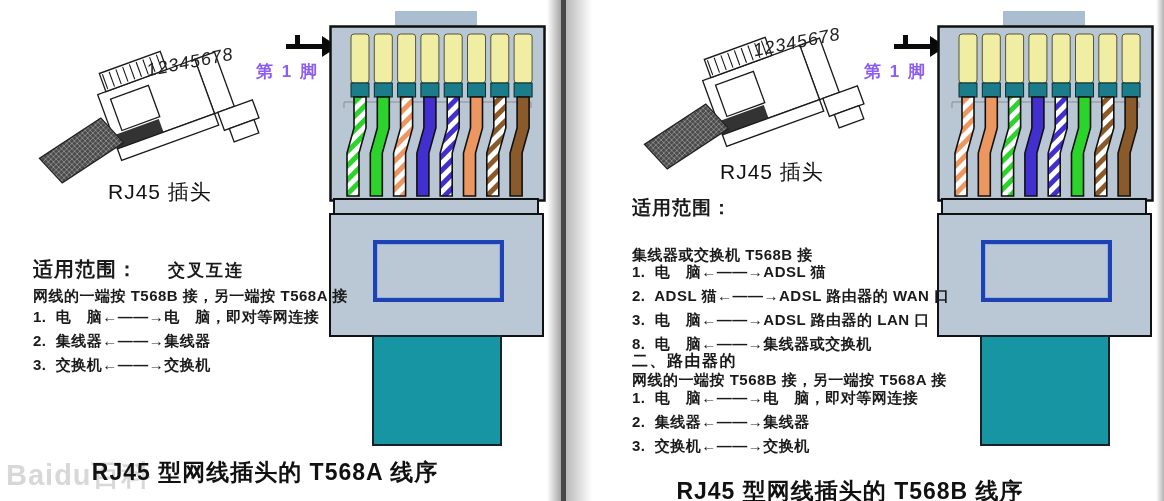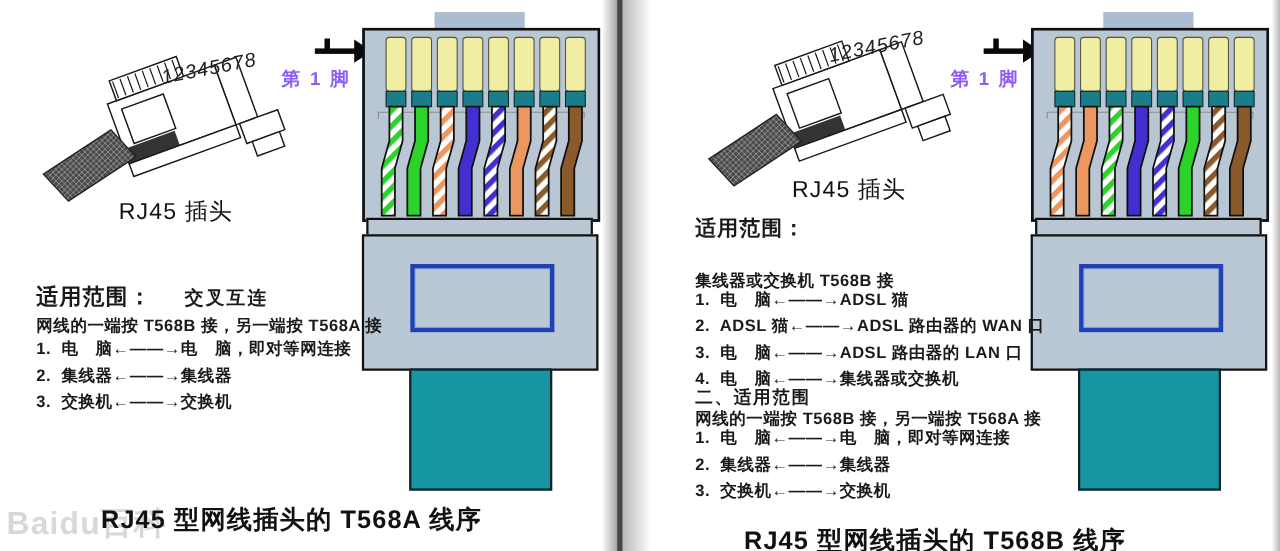--- a/index.html
+++ b/index.html
@@ -244,23 +244,23 @@
   <div class="abs conn-lower" style="left:937px;top:213px;width:215px;height:124px;"></div>
   <div class="abs conn-window" style="left:981px;top:240px;width:131px;height:62px;"></div>
   <div class="abs conn-cable" style="left:980px;top:335px;width:130px;height:111px;"></div>
 
   <div class="abs scope-title-lg" style="left:632px;top:195px;font-size:19px;">适用范围：</div>
   <div class="abs body-line" style="left:632px;top:246px;">集线器或交换机 T568B 接</div>
   <div class="abs list" style="left:632px;top:263px;">
     <div class="body-line">1.  电　脑←——→ADSL 猫</div>
     <div class="body-line">2.  ADSL 猫←——→ADSL 路由器的 WAN 口</div>
     <div class="body-line">3.  电　脑←——→ADSL 路由器的 LAN 口</div>
-    <div class="body-line">4.  电　脑←——→集线器或交换机</div>
-  </div>
-  <div class="abs sec-title" style="left:632px;top:351px;">二、适用范围</div>
+    <div class="body-line">8.  电　脑←——→集线器或交换机</div>
+  </div>
+  <div class="abs sec-title" style="left:632px;top:351px;">二、路由器的</div>
   <div class="abs body-line" style="left:632px;top:371px;">网线的一端按 T568B 接，另一端按 T568A 接</div>
   <div class="abs list" style="left:632px;top:389px;">
     <div class="body-line">1.  电　脑←——→电　脑，即对等网连接</div>
     <div class="body-line">2.  集线器←——→集线器</div>
     <div class="body-line">3.  交换机←——→交换机</div>
   </div>
 
   <div class="abs panel-title" style="left:570px;top:476px;width:560px;">RJ45 型网线插头的 T568B 线序</div>
 
   <div class="edge-right"></div>

